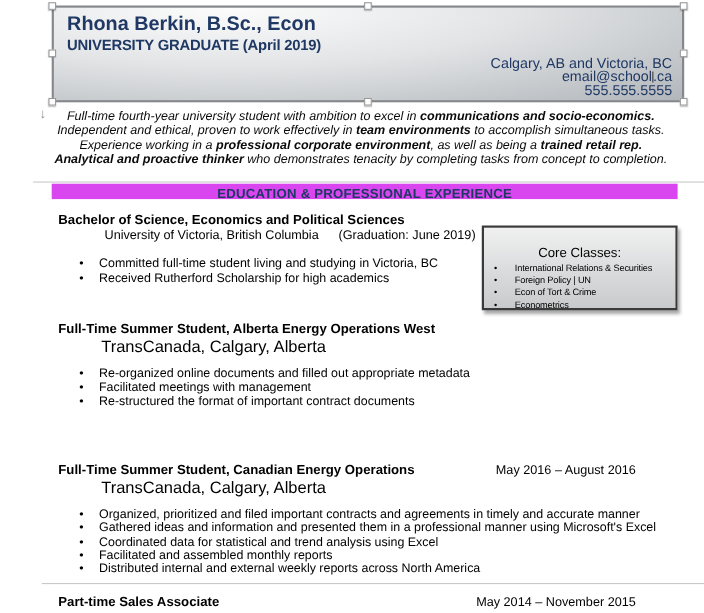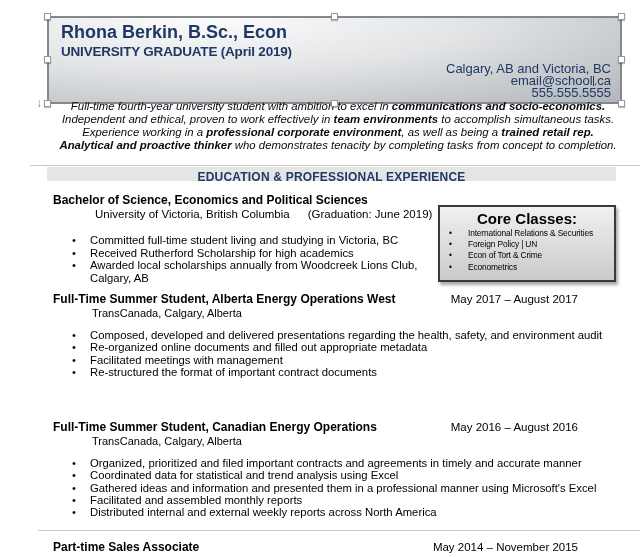--- a/index.html
+++ b/index.html
@@ -6,21 +6,21 @@
   body{
     width:640px;height:557px;overflow:hidden;position:relative;
     background:#ffffff;color:#000;
     font-family:"Liberation Sans", sans-serif;
     -webkit-font-smoothing:antialiased;
   }
   .abs{position:absolute;}
 
   
   .header-box{
-    left:47px;top:16px;width:575px;height:88px;box-sizing:border-box;
+    left:47px;top:5px;width:575px;height:88px;box-sizing:border-box;
     border:2px solid #84888c;
     background:radial-gradient(ellipse at 28% 0%, #fcfcfc 0%, #e2e4e6 45%, #b2b6ba 100%);
   }
   .handle{
     position:absolute;width:7px;height:7px;background:#fff;
     border:1px solid #999;box-sizing:border-box;box-shadow:0 1px 1px rgba(0,0,0,.25);
     z-index:5;
   }
   .h-tl{left:-5px;top:-5px}.h-tm{left:calc(50% - 4px);top:-5px}.h-tr{right:-5px;top:-5px}
   .h-ml{left:-5px;top:calc(50% - 4px)}.h-mr{right:-5px;top:calc(50% - 4px)}
@@ -28,30 +28,30 @@
 
   .name{position:absolute;left:12px;top:4px;font-size:18px;font-weight:bold;color:#1f3864;}
   .subtitle{position:absolute;left:12px;top:26px;font-size:13.5px;font-weight:bold;color:#1f3864;letter-spacing:-0.2px;}
   .contact{position:absolute;right:9px;bottom:3px;text-align:right;font-size:13px;line-height:12px;color:#1f3864;}
   .caret{display:inline-block;width:1px;height:10px;background:#3a3a3a;vertical-align:-1px;}
 
   .anchor-arrow{left:36px;top:96px;font-size:12px;color:#8a8f94;}
 
   
   .summary{
-    left:48px;top:100px;width:580px;text-align:center;
+    left:38px;top:100px;width:580px;text-align:center;
     font-style:italic;font-size:11.4px;line-height:13.1px;color:#0a0a0a;
   }
   .summary .b{font-weight:bold;}
 
   .divider{height:1px;background:#b7b7b7;opacity:.75;}
 
   
   .section-bar{
-    left:47px;top:167px;width:569px;height:14px;background:#e5e5e5;
+    left:47px;top:167px;width:569px;height:14px;background:#d946ef;
     text-align:center;
   }
   .section-bar span{font-size:12px;font-weight:bold;color:#1f3864;line-height:14px;letter-spacing:.2px;}
 
   
   .education{left:53px;top:193px;width:400px;}
   .degree{font-size:12px;font-weight:bold;}
   .school-line{margin-left:42px;margin-top:1px;font-size:11.5px;}
   .grad{margin-left:18px;}
 
@@ -60,34 +60,34 @@
   ul.bullets li::before{content:"\2022";position:absolute;left:19px;}
   .education ul.bullets{margin-top:14px;}
 
   
   .core-box{
     left:438px;top:205px;width:178px;height:77px;box-sizing:border-box;
     border:2px solid #3a3a3a;
     background:linear-gradient(to bottom,#f0f0f0,#c8cacc);
     box-shadow:2px 3px 3px rgba(0,0,0,.35);
   }
-  .core-title{text-align:center;font-weight:bold;font-size:15px;margin-top:3px;}
+  .core-title{text-align:center;font-weight:normal;font-size:12px;margin-top:16px;}
   .core-box ul.bullets{margin-top:1px;}
   .core-box ul.bullets li{padding-left:28px;font-size:8.4px;line-height:11.2px;letter-spacing:-0.15px;}
   .core-box ul.bullets li::before{left:9px;}
 
   
   .job{left:53px;width:563px;}
   .job1{top:292px;}
   .job2{top:420px;}
   .job3{top:540px;}
   .job-header{display:flex;justify-content:space-between;align-items:baseline;width:525px;}
   .job-title{font-size:12px;font-weight:bold;}
   .job-dates{font-size:11.5px;white-space:nowrap;}
-  .job-company{margin-left:39px;margin-top:1px;font-size:11px;}
+  .job-company{margin-left:39px;margin-top:1px;font-size:15px;}
   .job ul.bullets{margin-top:10px;}
   .job ul.bullets li{line-height:12.3px;}
 </style>
 </head>
 <body>
 
 <div class="abs header-box">
   <div class="handle h-tl"></div>
   <div class="handle h-tm"></div>
   <div class="handle h-tr"></div>
@@ -123,58 +123,55 @@
 </div>
 
 <div class="abs education">
   <div class="degree">Bachelor of Science, Economics and Political Sciences</div>
   <div class="school-line">
     <span>University of Victoria, British Columbia</span><span class="grad">(Graduation: June 2019)</span>
   </div>
   <ul class="bullets">
     <li>Committed full-time student living and studying in Victoria, BC</li>
     <li>Received Rutherford Scholarship for high academics</li>
-    <li>Awarded local scholarships annually from Woodcreek Lions Club, Calgary, AB</li>
   </ul>
 </div>
 
 <div class="abs core-box">
   <div class="core-title">Core Classes:</div>
   <ul class="bullets">
     <li>International Relations &amp; Securities</li>
     <li>Foreign Policy | UN</li>
     <li>Econ of Tort &amp; Crime</li>
     <li>Econometrics</li>
   </ul>
 </div>
 
 <div class="abs job job1">
   <div class="job-header">
     <span class="job-title">Full-Time Summer Student, Alberta Energy Operations West</span>
-    <span class="job-dates">May 2017 – August 2017</span>
   </div>
   <div class="job-company">TransCanada, Calgary, Alberta</div>
   <ul class="bullets">
-    <li>Composed, developed and delivered presentations regarding the health, safety, and environment audit</li>
     <li>Re-organized online documents and filled out appropriate metadata</li>
     <li>Facilitated meetings with management</li>
     <li>Re-structured the format of important contract documents</li>
   </ul>
 </div>
 
 <div class="abs job job2">
   <div class="job-header">
     <span class="job-title">Full-Time Summer Student, Canadian Energy Operations</span>
     <span class="job-dates">May 2016 – August 2016</span>
   </div>
   <div class="job-company">TransCanada, Calgary, Alberta</div>
   <ul class="bullets">
     <li>Organized, prioritized and filed important contracts and agreements in timely and accurate manner</li>
+    <li>Gathered ideas and information and presented them in a professional manner using Microsoft's Excel</li>
     <li>Coordinated data for statistical and trend analysis using Excel</li>
-    <li>Gathered ideas and information and presented them in a professional manner using Microsoft's Excel</li>
     <li>Facilitated and assembled monthly reports</li>
     <li>Distributed internal and external weekly reports across North America</li>
   </ul>
 </div>
 
 <div class="abs job job3">
   <div class="job-header">
     <span class="job-title">Part-time Sales Associate</span>
     <span class="job-dates">May 2014 – November 2015</span>
   </div>

